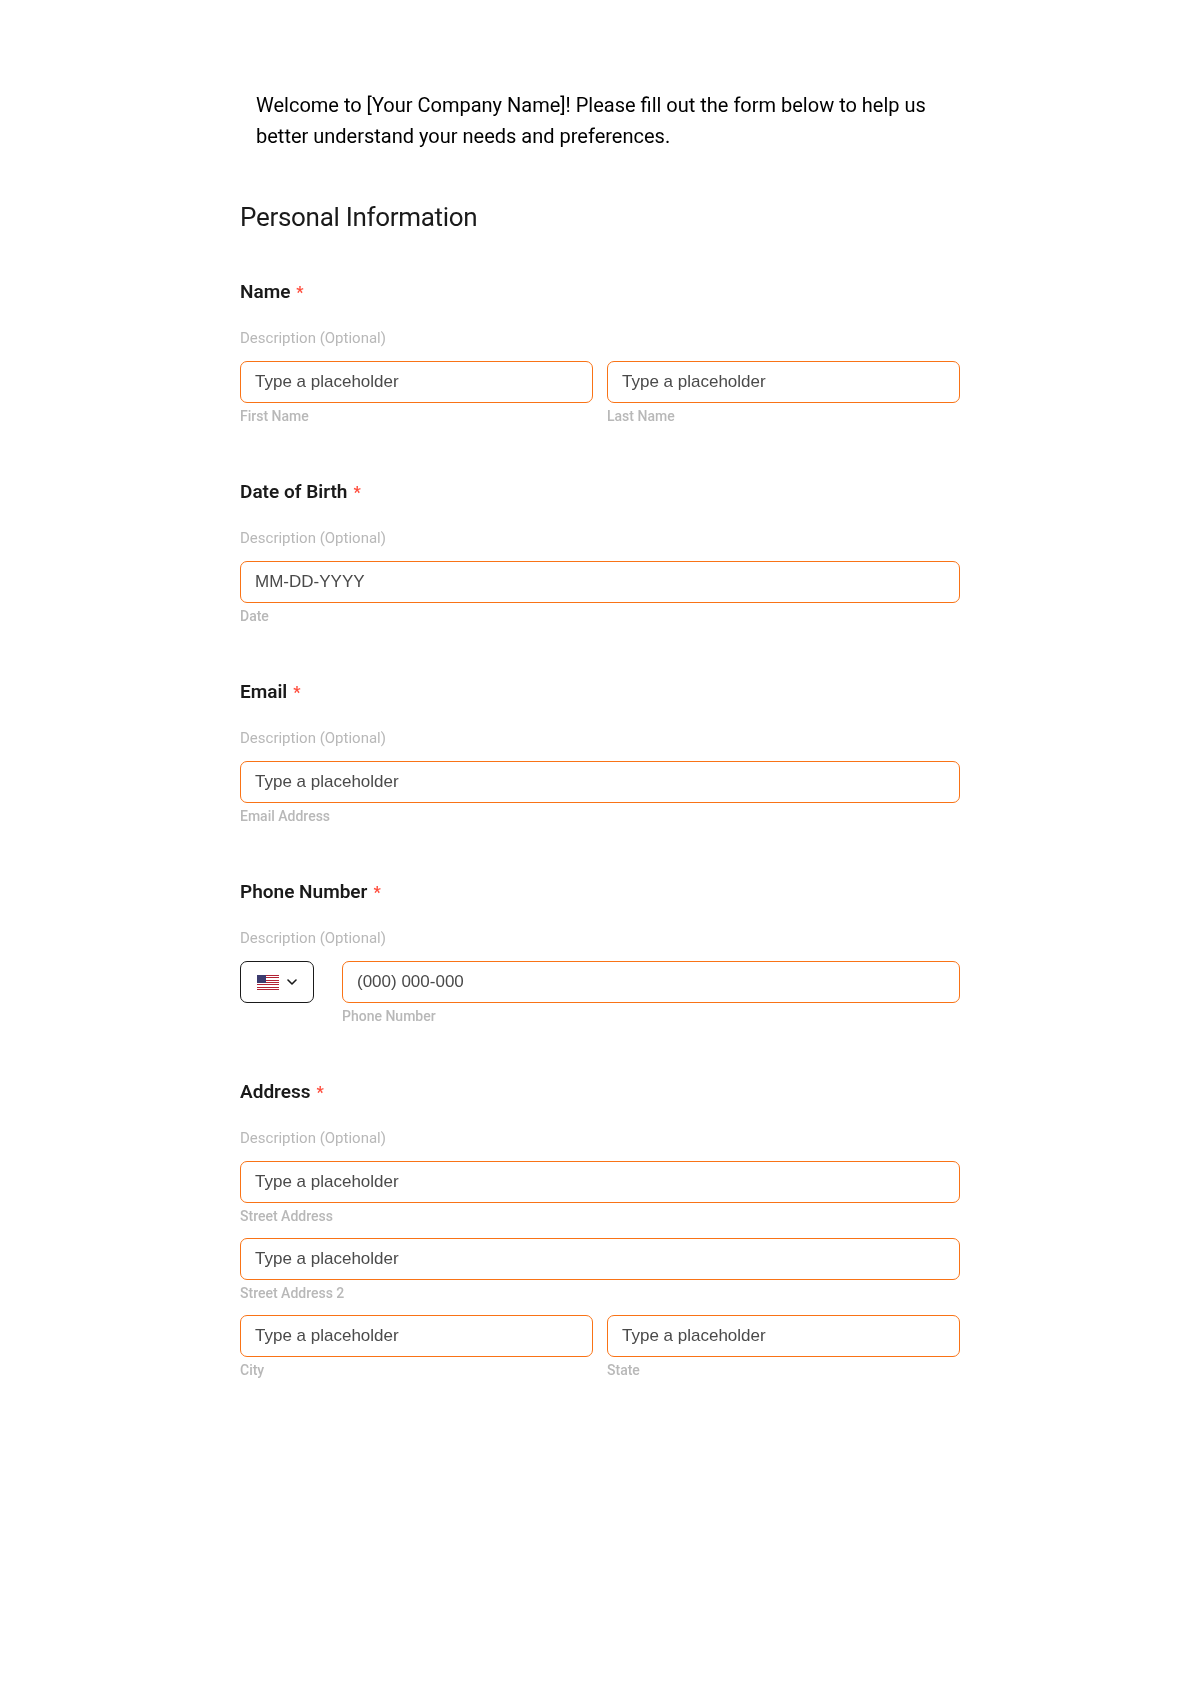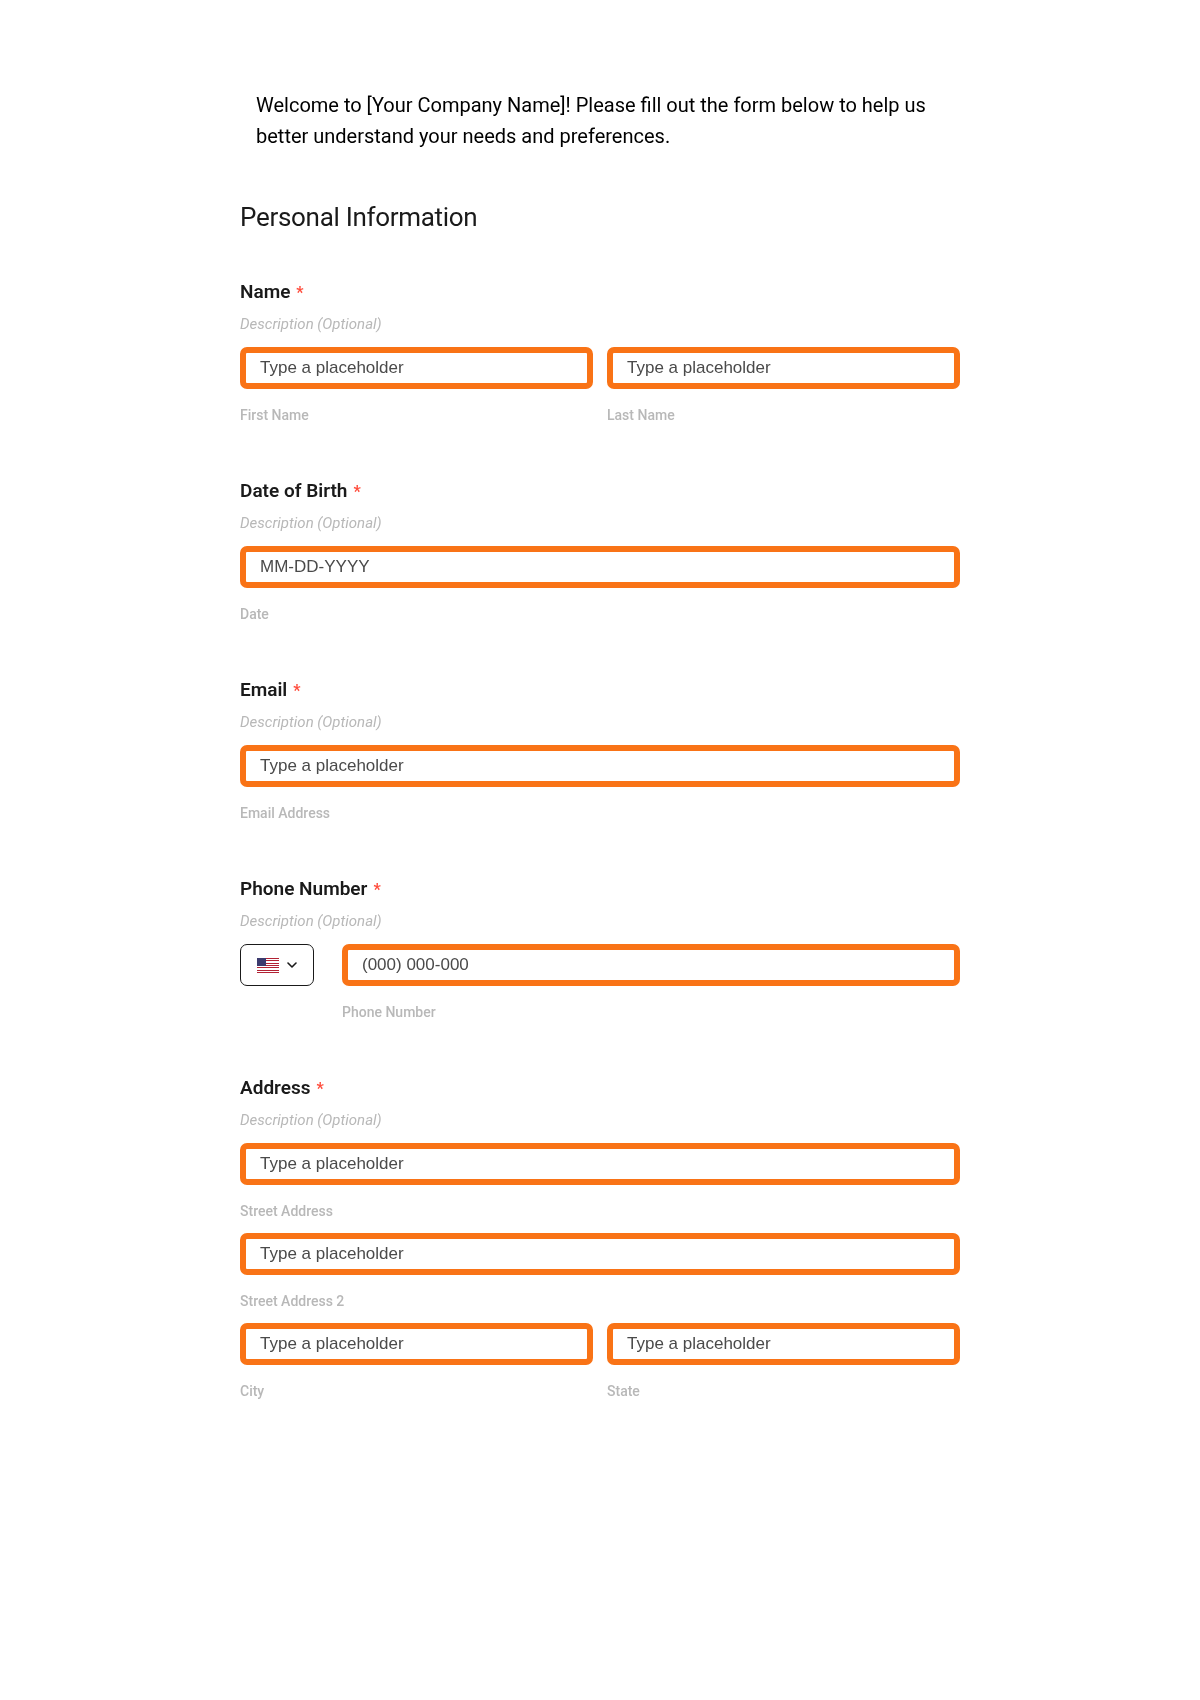--- a/index.html
+++ b/index.html
@@ -51,53 +51,52 @@
       color: #1a1a1a;
       display: inline-block;
     }
     .required-star {
       color: #ff4d3d;
       font-weight: 700;
       margin-left: 2px;
     }
     .field-description {
       font-size: 15px;
-      font-style: italic;
       color: #b8b8b8;
-      margin-top: 12px;
+      margin-top: 26px;
       margin-bottom: 14px;
     }
     .input-row {
       display: flex;
       gap: 14px;
     }
     .input-col {
       flex: 1;
       display: flex;
       flex-direction: column;
     }
     .text-input {
       width: 100%;
       height: 42px;
-      border: 6px solid #f97316;
+      border: 1px solid #f97316;
       border-radius: 7px;
       padding: 0 14px;
       font-size: 17px;
       color: #1a1a1a;
       background: #ffffff;
       outline: none;
     }
     .text-input::placeholder {
       color: #4a4a4a;
     }
     .sub-label {
       font-size: 14px;
       color: #b8b8b8;
       font-weight: 500;
-      margin-top: 18px;
+      margin-top: 5px;
     }
     .phone-row {
       display: flex;
       gap: 28px;
       align-items: flex-start;
     }
     .flag-selector {
       display: flex;
       align-items: center;
       justify-content: center;

